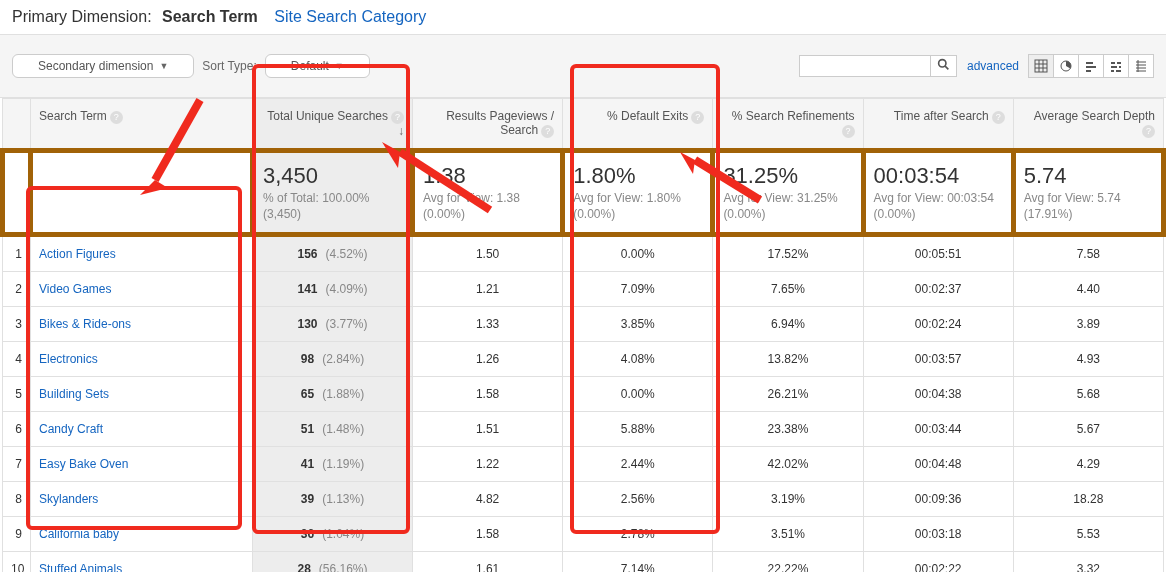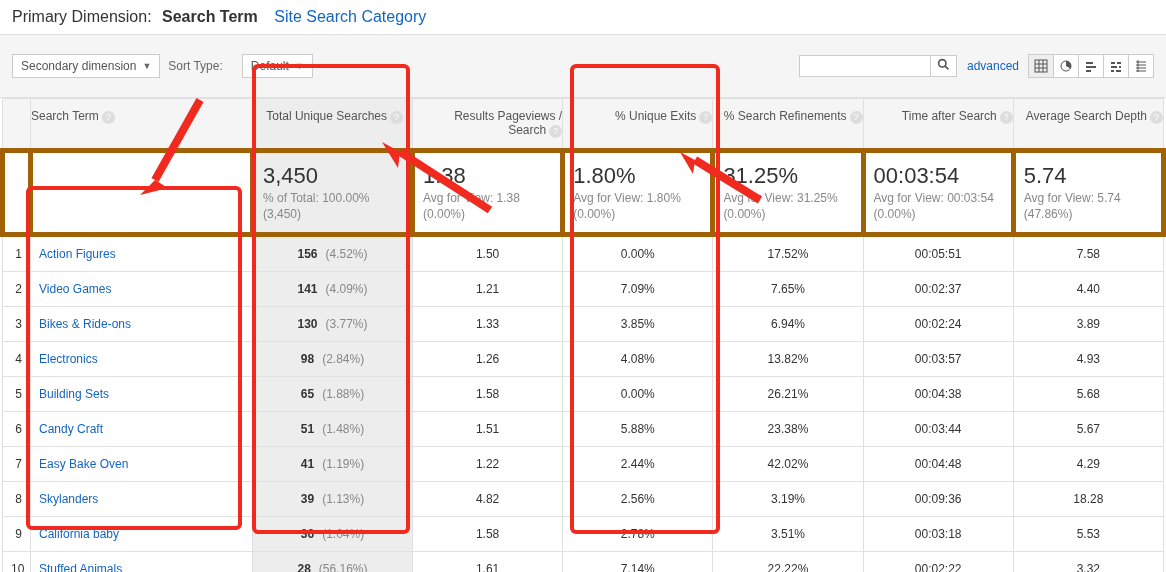--- a/index.html
+++ b/index.html
@@ -2,33 +2,33 @@
 <html><head>
 <meta charset="utf-8">
 <style>
 *{box-sizing:border-box;margin:0;padding:0}
 body{font-family:Arial,Helvetica,sans-serif;font-size:12px;color:#333;background:#fff;width:1166px}
 .dim-bar{padding:8px 12px;font-size:16px}
 .dim-label{color:#333}
 .dim-val{font-weight:bold;color:#333;margin:0 12px 0 6px}
 .dim-link{color:#1565c0;cursor:pointer}
 .toolbar{display:flex;align-items:center;padding:8px 12px;background:#f5f5f5;border-top:1px solid #e0e0e0;border-bottom:1px solid #e0e0e0}
-.dd{display:inline-flex;align-items:center;background:#fff;border:1px solid #ccc;border-radius:0;padding:4px 8px;cursor:pointer;margin-right:8px;color:#555}
+.dd{display:inline-flex;align-items:center;background:#fff;border:1px solid #ccc;border-radius:6px;padding:4px 25px;cursor:pointer;margin-right:8px;color:#555}
 .dd .car{margin-left:6px;font-size:9px;color:#666}
-.sort-lbl{color:#666;margin-right:19px}
+.sort-lbl{color:#666;margin-right:8px}
 .spacer{flex:1}
 .srch{display:flex;align-items:center;border:1px solid #ccc;background:#fff}
 .srch input{border:none;outline:none;padding:3px 6px;width:130px;font-size:12px}
 .srch-btn{border-left:1px solid #ccc;padding:2px 6px;cursor:pointer}
 .adv{color:#1565c0;margin:16px 10px;cursor:pointer}
 .viewbtns{display:flex}
 .vb{width:26px;height:24px;border:1px solid #ccc;margin-left:-1px;display:flex;align-items:center;justify-content:center;background:#fff;cursor:pointer;font-size:12px;color:#555}
 .vb.active{background:#eee}
 .tbl{width:100%;border-collapse:collapse;table-layout:fixed}
-.tbl th{background:#f5f5f5;border:1px solid #e0e0e0;padding:10px 0;font-weight:normal;text-align:left;vertical-align:top;font-size:12px;color:#555}
+.tbl th{background:#f5f5f5;border:1px solid #e0e0e0;padding:10px 8px;font-weight:normal;text-align:left;vertical-align:top;font-size:12px;color:#555}
 .tbl th.num{text-align:right}
 .tbl th .q{display:inline-block;width:13px;height:13px;border-radius:50%;background:#ddd;color:#fff;font-size:9px;line-height:13px;text-align:center;margin-left:3px}
 .sortcol{background:#ededed!important}
 .sar{color:#666;margin-left:3px}
 .summary td{border:5px solid #a16207;padding:10px 8px;vertical-align:top}
 .summary .big{font-size:22px;color:#333}
 .summary .sub{font-size:12px;color:#888;margin-top:2px;line-height:1.3}
 .row td{border:1px solid #e0e0e0;padding:10px 8px;font-size:12px}
 .row td.idx{text-align:right;color:#333;width:28px}
 .row td.term a{color:#1565c0;text-decoration:none}
@@ -129,21 +129,21 @@
       <col>
       <col>
       <col>
     </colgroup>
 <thead>
 <tr>
 <th></th>
 <th><span>Search Term</span><span class="q">?</span></th>
 <th class="num sortcol"><span>Total Unique Searches</span><span class="q">?</span><span class="sar">↓</span></th>
 <th class="num"><span>Results Pageviews / Search</span><span class="q">?</span></th>
-<th class="num"><span>% Unique Exits</span><span class="q">?</span></th>
+<th class="num"><span>% Default Exits</span><span class="q">?</span></th>
 <th class="num"><span>% Search Refinements</span><span class="q">?</span></th>
 <th class="num"><span>Time after Search</span><span class="q">?</span></th>
 <th class="num"><span>Average Search Depth</span><span class="q">?</span></th>
 </tr>
 </thead>
 <tbody id="tbody">
 <tr class="summary">
 <td></td>
         <td></td>
 <td class="sortcol">
@@ -161,21 +161,21 @@
 <td>
           <div class="big">31.25%</div>
           <div class="sub">Avg for View: 31.25% (0.00%)</div>
         </td>
 <td>
           <div class="big">00:03:54</div>
           <div class="sub">Avg for View: 00:03:54 (0.00%)</div>
         </td>
 <td>
           <div class="big">5.74</div>
-          <div class="sub">Avg for View: 5.74 (47.86%)</div>
+          <div class="sub">Avg for View: 5.74 (17.91%)</div>
         </td>
 </tr>
 <tr class="row">
         <td class="idx">1</td>
         <td class="term"><a href="#">Action Figures</a></td>
         <td class="num uq sortcol"><span class="v">156</span><span class="p">(4.52%)</span></td>
         <td class="num">1.50</td>
         <td class="num">0.00%</td>
         <td class="num">17.52%</td>
         <td class="num">00:05:51</td>

